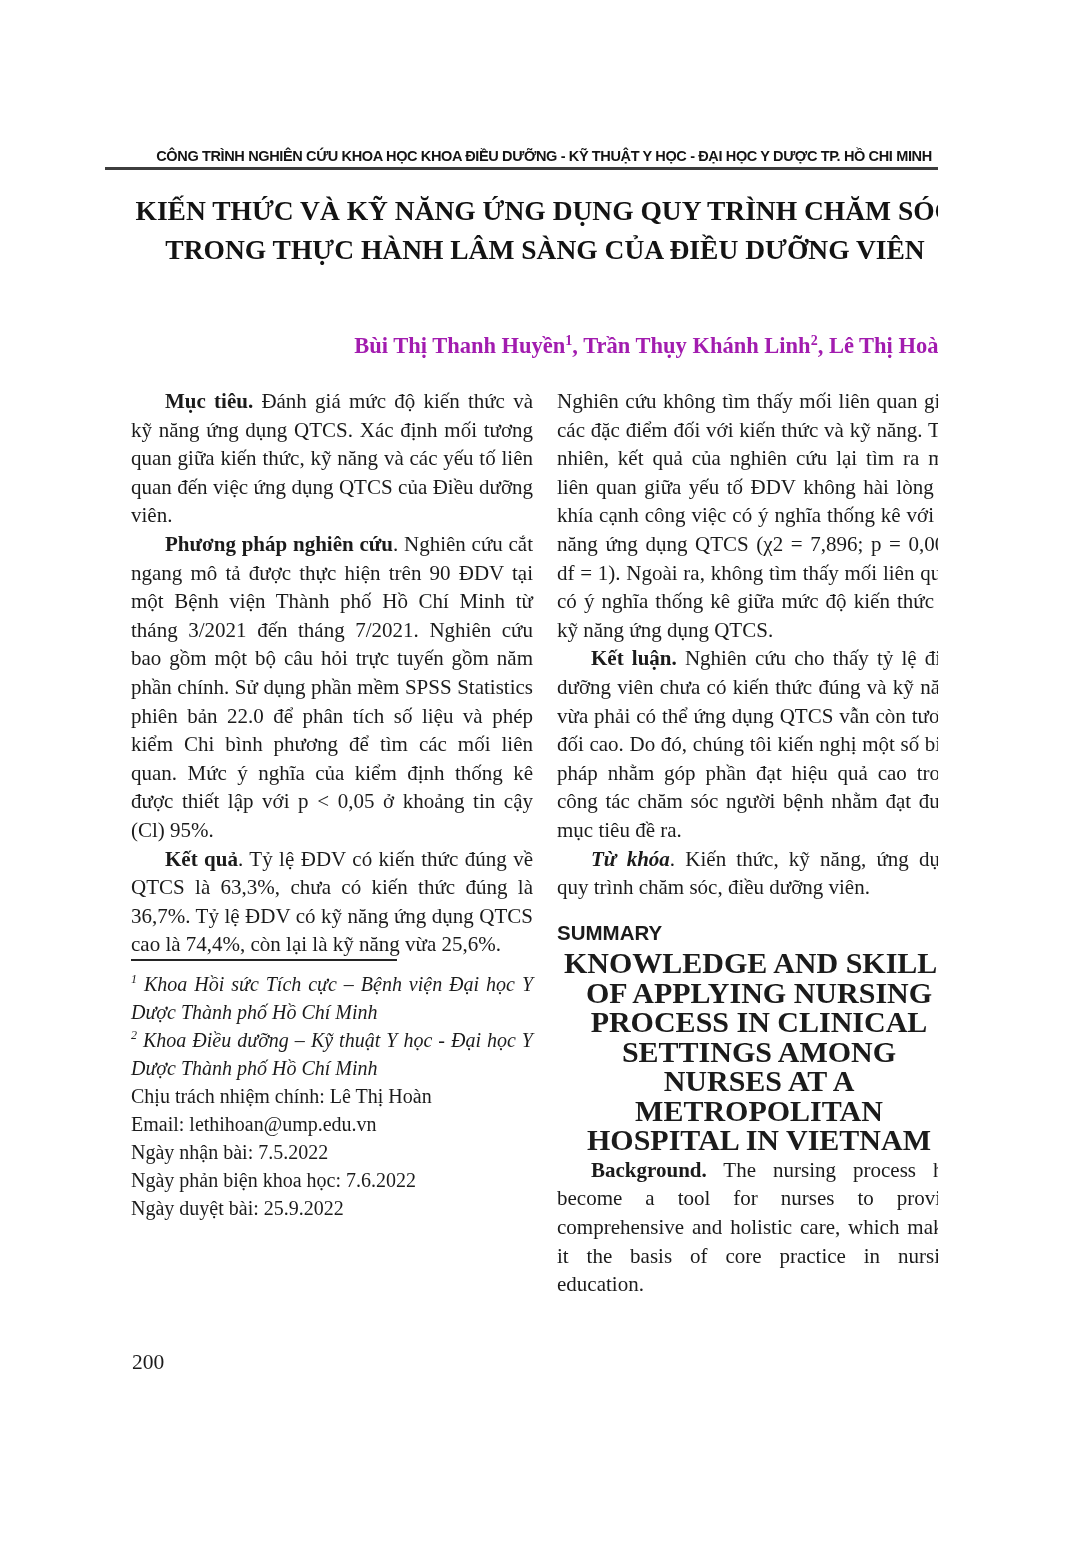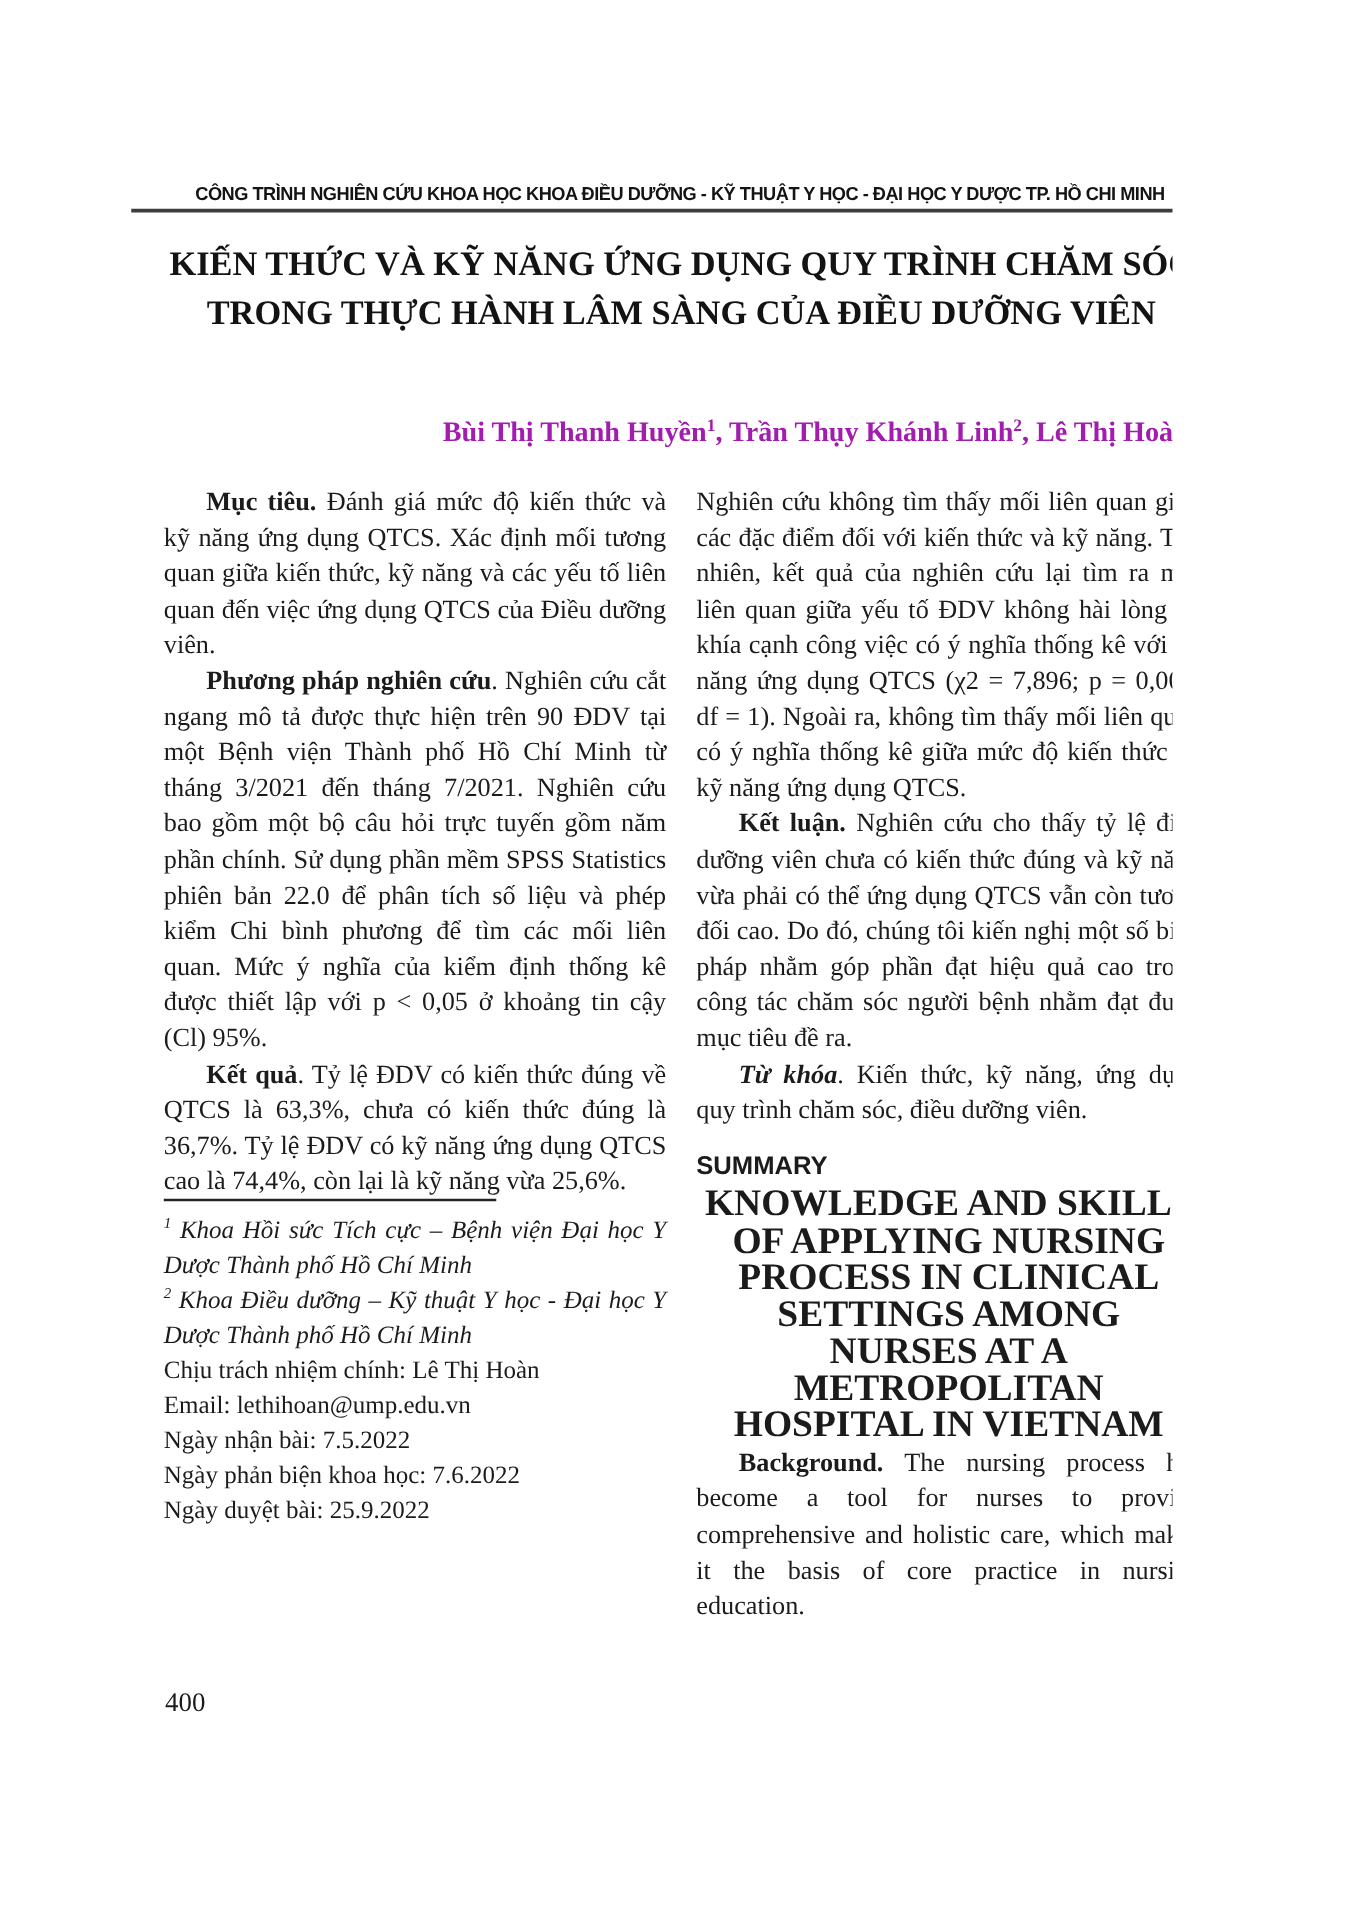--- a/index.html
+++ b/index.html
@@ -160,15 +160,15 @@
     <p class="body-para indent"><b class="lead-italic">Từ khóa</b><span>. Kiến thức, kỹ năng, ứng dụng quy trình chăm sóc, điều dưỡng viên.</span></p>
 
     <div class="section-heading summary-gap">SUMMARY</div>
 
     <div class="english-title">KNOWLEDGE AND SKILLS OF APPLYING NURSING PROCESS IN CLINICAL SETTINGS AMONG NURSES AT A METROPOLITAN HOSPITAL IN VIETNAM</div>
 
     <p class="body-para indent"><b>Background.</b><span> The nursing process has become a tool for nurses to provide comprehensive and holistic care, which makes it the basis of core practice in nursing education.</span></p>
 
   </div>
 
-  <div class="page-number">400</div>
+  <div class="page-number">200</div>
 
 </div>
 
 </body></html>

